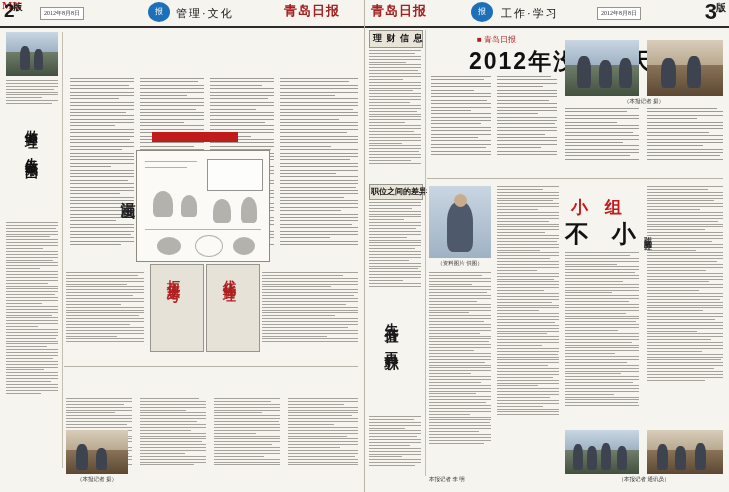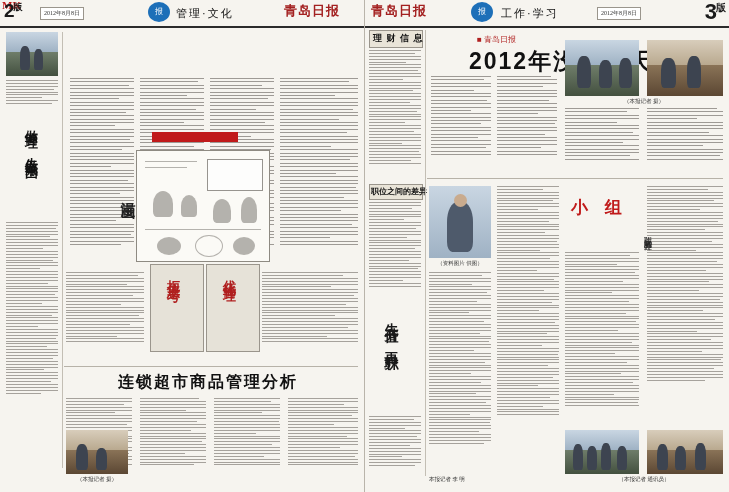--- a/index.html
+++ b/index.html
@@ -426,21 +426,20 @@
         <i style="width:90%"></i>
       <i style="width:100%"></i>
         <i style="width:100%"></i>
         <i style="width:68%"></i>
         <i style="width:100%"></i>
         <i style="width:100%"></i>
     </div>
 
     <div class="hrule" style="left:64px;top:366px;width:294px;"></div>
 
-    <div class="hl" style="left:118px;top:372px;font-size:16px;letter-spacing:2px;">连锁超市商品管理分析</div>
 
     <div class="lines dense" style="left:66px;top:398px;width:66px;height:82px;">
       <i style="width:100%"></i>
         <i style="width:100%"></i>
         <i style="width:88%"></i>
         <i style="width:100%"></i>
         <i style="width:100%"></i>
         <i style="width:74%"></i>
         <i style="width:100%"></i>
         <i style="width:100%"></i>
@@ -917,20 +916,21 @@
         <i style="width:86%"></i>
         <i style="width:100%"></i>
         <i style="width:100%"></i>
         <i style="width:74%"></i>
         <i style="width:100%"></i>
         <i style="width:100%"></i>
         <i style="width:100%"></i>
     </div>
 
     <div class="redtitle" style="left:206px;top:196px;font-size:17px;letter-spacing:6px;">小 组</div>
+    <div class="hl" style="left:200px;top:218px;font-size:24px;letter-spacing:8px;">不 小</div>
 
     <div class="lines dense" style="left:200px;top:252px;width:74px;height:172px;">
       <i style="width:100%"></i>
         <i style="width:88%"></i>
         <i style="width:100%"></i>
         <i style="width:100%"></i>
         <i style="width:70%"></i>
         <i style="width:100%"></i>
         <i style="width:100%"></i>
         <i style="width:94%"></i>

